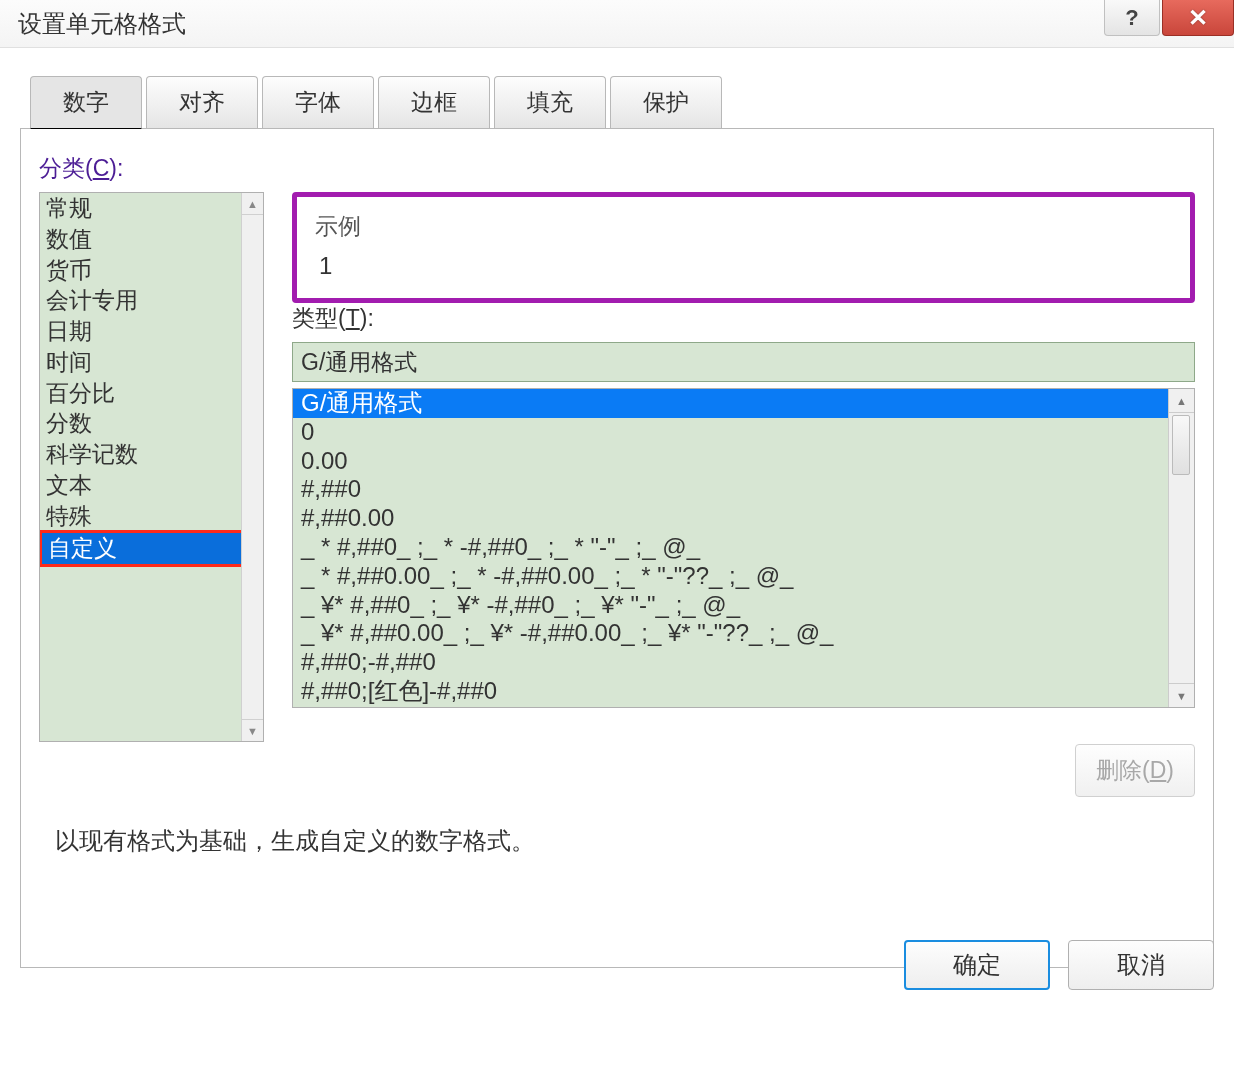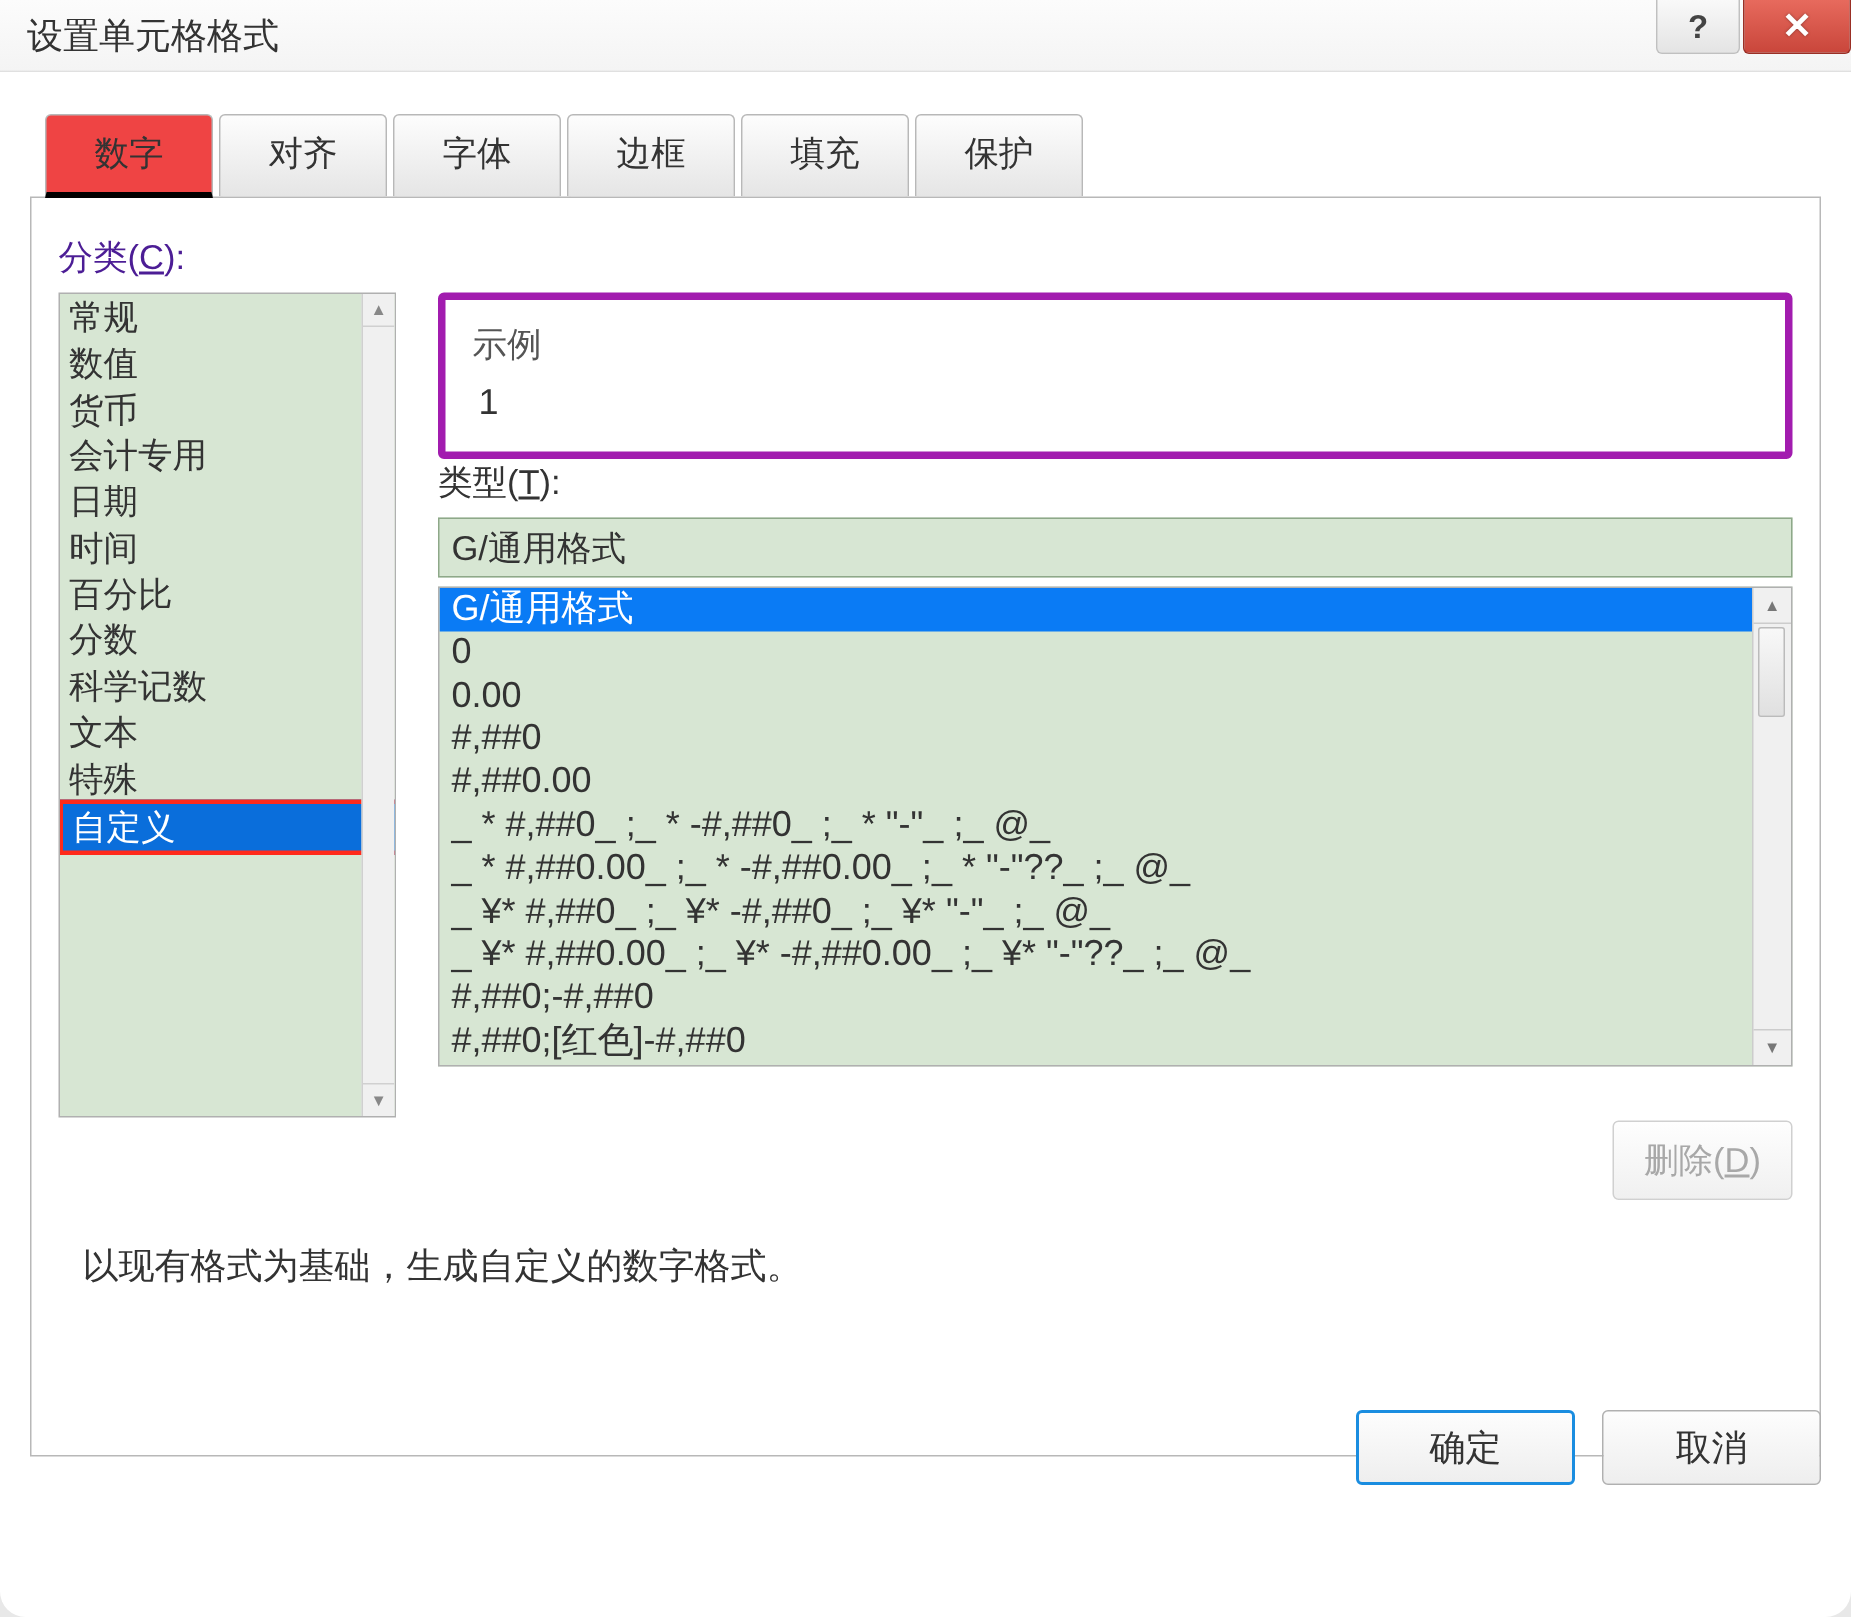--- a/index.html
+++ b/index.html
@@ -1,33 +1,33 @@
 <!DOCTYPE html>
 <html><head>
   <meta charset="utf-8">
   <style>
     * { box-sizing: border-box; margin: 0; padding: 0; }
     body { font-family: "Microsoft YaHei", "SimSun", Arial, sans-serif; background: #e8e8e8; width: 1234px; height: 1078px; overflow: hidden; }
     
-    .window { width: 1234px; height: 1078px; background: #fff; position: relative; border-radius: 17px; }
+    .window { width: 1234px; height: 1078px; background: #fff; position: relative; }
     
     .titlebar { height: 48px; display: flex; align-items: center; padding-left: 18px; background: linear-gradient(#fcfcfc, #f4f4f4); border-bottom: 1px solid #e0e0e0; }
     .titlebar-title { font-size: 24px; color: #333; }
     .titlebar-controls { position: absolute; right: 0; top: 0; display: flex; }
     .titlebar-btn { width: 56px; height: 36px; display: flex; align-items: center; justify-content: center; }
     .help-btn { background: linear-gradient(#f9f9f9, #e4e4e4); border: 1px solid #c0c0c0; border-top: none; border-radius: 0 0 4px 4px; margin-right: 2px; }
     .help-btn span { font-size: 22px; color: #444; font-weight: bold; }
     .close-btn { width: 72px; background: linear-gradient(#e76a5d, #c9463b); border: 1px solid #9a2f25; border-top: none; border-radius: 0 0 4px 4px; }
     .close-x { color: #fff; font-size: 24px; font-weight: bold; text-shadow: 0 0 2px rgba(0,0,0,0.4); }
     
     .content { padding: 28px 20px 10px 20px; height: 960px; position: relative; }
     
     .tabs-row { display: flex; margin-left: 10px; }
     .tab { padding: 10px 32px; font-size: 23px; background: linear-gradient(#fdfdfd, #e5e5e5); border: 1px solid #b8b8b8; border-bottom: none; margin-right: 4px; border-radius: 4px 4px 0 0; color: #333; cursor: pointer; }
-    .tab.active { background: #ef4444; position: relative; z-index: 2; border-bottom: 4px solid #000000; margin-bottom: -1px; }
+    .tab.active { background: #e5e5e5; position: relative; z-index: 2; border-bottom: 1px solid #000000; margin-bottom: -1px; }
     
     .tab-panel { border: 1px solid #b8b8b8; padding: 24px 18px 18px 18px; height: 840px; position: relative; }
     
     .category-label { font-size: 23px; color: #4c1d95; margin-bottom: 8px; }
     
     .main-layout { display: flex; gap: 28px; }
     
     .category-list { width: 225px; height: 550px; border: 1px solid #b0b0b0; background: #d7e6d3; position: relative; overflow: hidden; }
     .category-list .inner-list { width: 240px; height: 100%; background: #d7e6d3; }
     .cat-item { padding: 1px 6px; font-size: 23px; color: #333; cursor: pointer; line-height: 1.25; }

